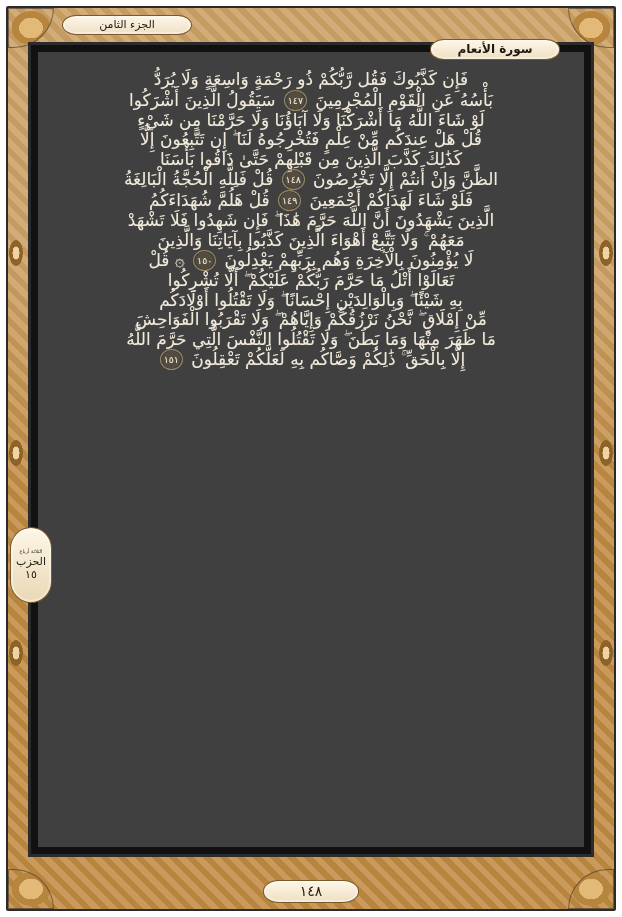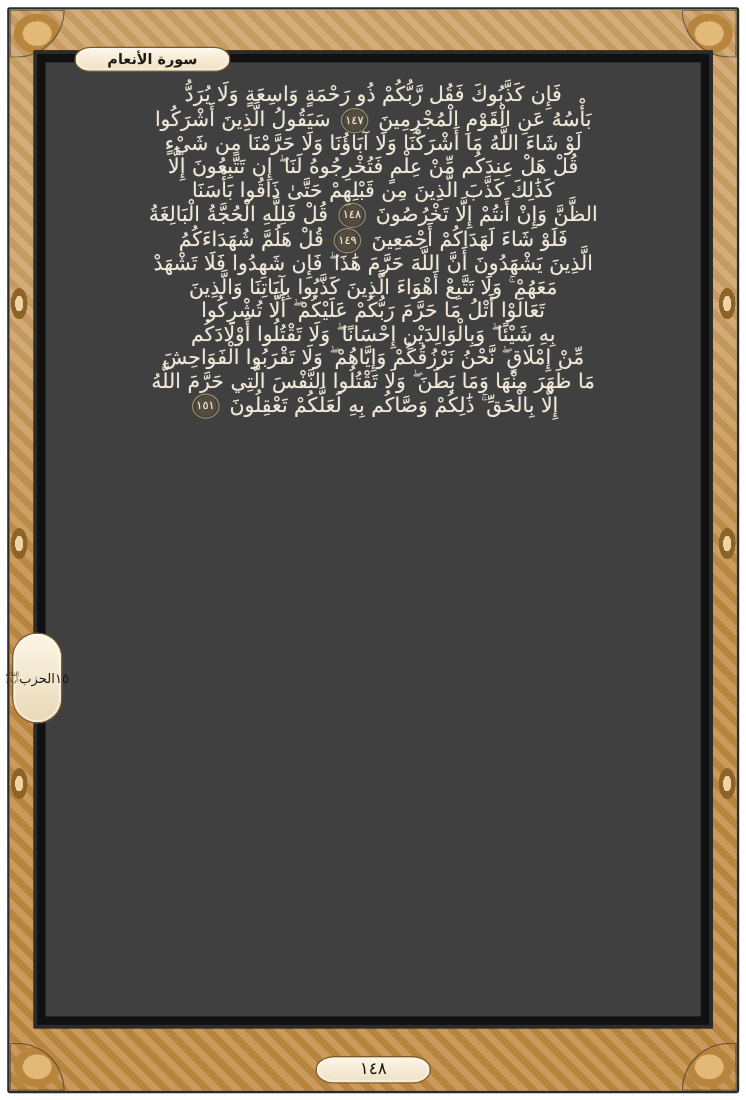--- a/index.html
+++ b/index.html
@@ -165,21 +165,21 @@
   .hizb {
     position: absolute;
     left: 10px;
     top: 527px;
     width: 40px;
     height: 74px;
     background: linear-gradient(#fdf6e7, #e9d8b5);
     border: 1px solid #7a5a2a;
     border-radius: 50% / 28%;
     display: flex;
-    flex-direction: row;
+    flex-direction: column;
     align-items: center;
     justify-content: center;
     z-index: 6;
     box-shadow: 0 0 0 2px rgba(255,255,255,.4) inset;
   }
   .hizb .mini {
     font-size: 5px;
     color: #3a2f1c;
     direction: rtl;
     line-height: 1.1;
@@ -234,33 +234,35 @@
   <div class="side-medallion l1"></div>
   <div class="side-medallion l2"></div>
   <div class="side-medallion l3"></div>
   <div class="side-medallion r1"></div>
   <div class="side-medallion r2"></div>
   <div class="side-medallion r3"></div>
 
   <div class="border-mid"></div>
 
   <div class="header">
+    <div class="header-cartouche juz">الجزء الثامن</div>
     <div class="header-cartouche sura">سورة الأنعام</div>
   </div>
 
   <div class="text-area">
     <div class="line">فَإِن كَذَّبُوكَ فَقُل رَّبُّكُمْ ذُو رَحْمَةٍ وَاسِعَةٍ وَلَا يُرَدُّ</div>
     <div class="line">بَأْسُهُ عَنِ الْقَوْمِ الْمُجْرِمِينَ <span class="ayah">١٤٧</span> سَيَقُولُ الَّذِينَ أَشْرَكُوا</div>
     <div class="line">لَوْ شَاءَ اللَّهُ مَا أَشْرَكْنَا وَلَا آبَاؤُنَا وَلَا حَرَّمْنَا مِن شَيْءٍ</div>
     <div class="line">قُلْ هَلْ عِندَكُم مِّنْ عِلْمٍ فَتُخْرِجُوهُ لَنَا ۖ إِن تَتَّبِعُونَ إِلَّا</div>
     <div class="line">كَذَٰلِكَ كَذَّبَ الَّذِينَ مِن قَبْلِهِمْ حَتَّىٰ ذَاقُوا بَأْسَنَا</div>
     <div class="line">الظَّنَّ وَإِنْ أَنتُمْ إِلَّا تَخْرُصُونَ <span class="ayah">١٤٨</span> قُلْ فَلِلَّهِ الْحُجَّةُ الْبَالِغَةُ</div>
     <div class="line">فَلَوْ شَاءَ لَهَدَاكُمْ أَجْمَعِينَ <span class="ayah">١٤٩</span> قُلْ هَلُمَّ شُهَدَاءَكُمُ</div>
     <div class="line">الَّذِينَ يَشْهَدُونَ أَنَّ اللَّهَ حَرَّمَ هَٰذَا ۖ فَإِن شَهِدُوا فَلَا تَشْهَدْ</div>
     <div class="line">مَعَهُمْ ۚ وَلَا تَتَّبِعْ أَهْوَاءَ الَّذِينَ كَذَّبُوا بِآيَاتِنَا وَالَّذِينَ</div>
+    <div class="line">لَا يُؤْمِنُونَ بِالْآخِرَةِ وَهُم بِرَبِّهِمْ يَعْدِلُونَ <span class="ayah">١٥٠</span> ۞ قُلْ</div>
     <div class="line">تَعَالَوْا أَتْلُ مَا حَرَّمَ رَبُّكُمْ عَلَيْكُمْ ۖ أَلَّا تُشْرِكُوا</div>
     <div class="line">بِهِ شَيْئًا ۖ وَبِالْوَالِدَيْنِ إِحْسَانًا ۖ وَلَا تَقْتُلُوا أَوْلَادَكُم</div>
     <div class="line">مِّنْ إِمْلَاقٍ ۖ نَّحْنُ نَرْزُقُكُمْ وَإِيَّاهُمْ ۖ وَلَا تَقْرَبُوا الْفَوَاحِشَ</div>
     <div class="line">مَا ظَهَرَ مِنْهَا وَمَا بَطَنَ ۖ وَلَا تَقْتُلُوا النَّفْسَ الَّتِي حَرَّمَ اللَّهُ</div>
     <div class="line">إِلَّا بِالْحَقِّ ۚ ذَٰلِكُمْ وَصَّاكُم بِهِ لَعَلَّكُمْ تَعْقِلُونَ <span class="ayah">١٥١</span></div>
   </div>
 
   <div class="hizb">
     <div class="mini">الثلاثة أرباع</div>
     <div class="name">الحزب</div>

